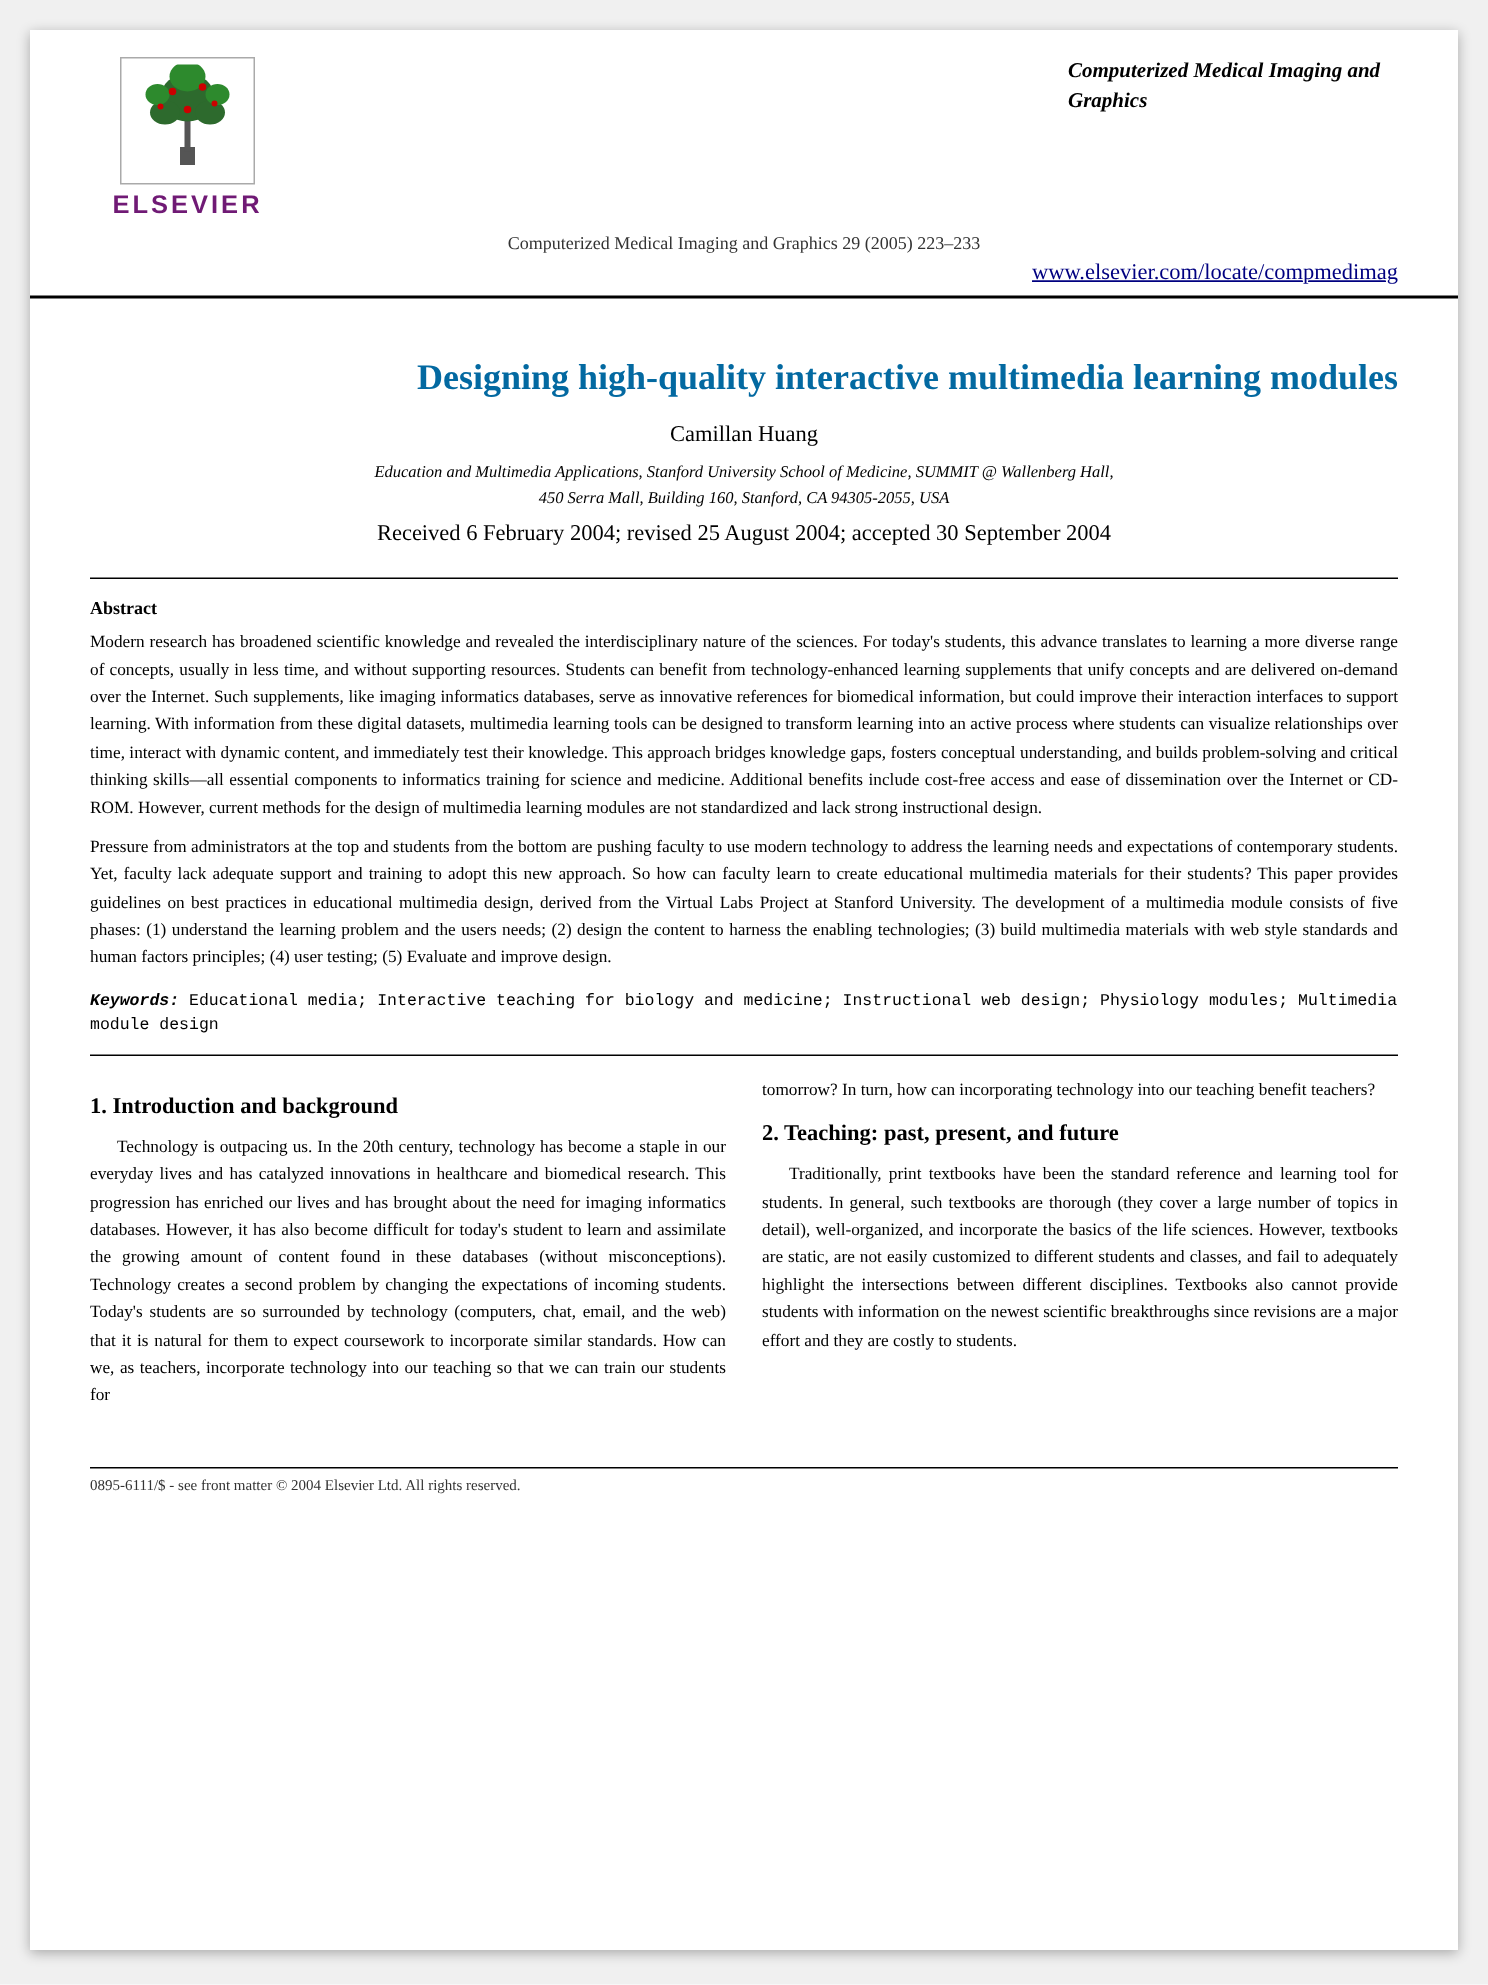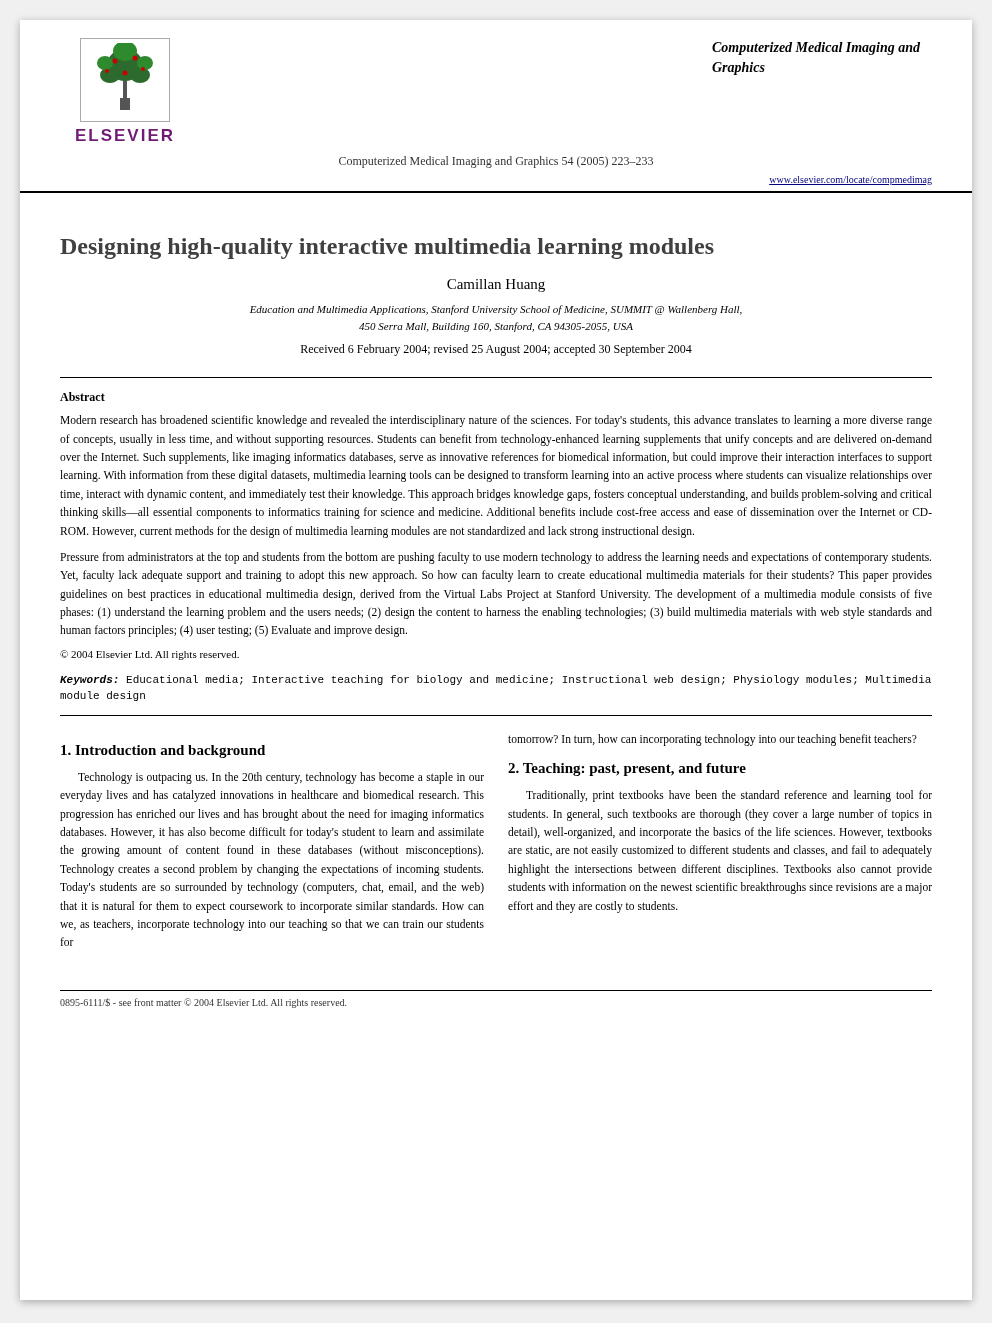--- a/index.html
+++ b/index.html
@@ -68,44 +68,44 @@
       font-size: 11px;
       color: #000080;
       text-decoration: underline;
       padding-bottom: 6px;
     }
     
     .content {
       padding: 20px 40px 30px 40px;
     }
     .paper-title {
-      text-align: left;
+      text-align: right;
       font-size: 24px;
       font-weight: bold;
       margin: 18px 0 14px 0;
       line-height: 1.3;
-      color: #404040;
+      color: #0369a1;
     }
     .author {
       text-align: center;
       font-size: 15px;
       margin-bottom: 8px;
       color: #000;
     }
     .affiliation {
       text-align: center;
       font-style: italic;
       font-size: 11px;
       line-height: 1.5;
       margin-bottom: 8px;
       color: #000;
     }
     .received {
       text-align: center;
-      font-size: 12px;
+      font-size: 15px;
       margin-bottom: 20px;
       color: #000;
     }
     .divider {
       border: none;
       border-top: 1px solid #000;
       margin: 10px 0;
     }
     .abstract-section {
       margin: 12px 0;
@@ -201,23 +201,23 @@
             <circle cx="58" cy="26" r="2" fill="#c00"></circle>
             <circle cx="40" cy="30" r="2.5" fill="#c00"></circle>
           </svg>
         </div>
         <div class="elsevier-text">ELSEVIER</div>
       </div>
 
       <div class="journal-title-right">Computerized Medical Imaging and Graphics</div>
     </div>
 
-    <div class="header-center">Computerized Medical Imaging and Graphics 54 (2005) 223–233</div>
+    <div class="header-center">Computerized Medical Imaging and Graphics 29 (2005) 223–233</div>
     <div class="header-link">
-      <span style="color:#000080; text-decoration:underline; font-size:10px; cursor:pointer;">www.elsevier.com/locate/compmedimag</span>
+      <span style="color:#000080; text-decoration:underline; font-size:15px; cursor:pointer;">www.elsevier.com/locate/compmedimag</span>
     </div>
   </div>
 
   <div class="content">
 
     <div class="paper-title">Designing high-quality interactive multimedia learning modules</div>
 
     <div class="author">Camillan Huang</div>
 
     <div class="affiliation">
@@ -226,21 +226,20 @@
     </div>
 
     <div class="received">Received 6 February 2004; revised 25 August 2004; accepted 30 September 2004</div>
 
     <hr class="divider">
 
     <div class="abstract-section">
       <div class="abstract-title">Abstract</div>
       <div class="abstract-text">Modern research has broadened scientific knowledge and revealed the interdisciplinary nature of the sciences. For today's students, this advance translates to learning a more diverse range of concepts, usually in less time, and without supporting resources. Students can benefit from technology-enhanced learning supplements that unify concepts and are delivered on-demand over the Internet. Such supplements, like imaging informatics databases, serve as innovative references for biomedical information, but could improve their interaction interfaces to support learning. With information from these digital datasets, multimedia learning tools can be designed to transform learning into an active process where students can visualize relationships over time, interact with dynamic content, and immediately test their knowledge. This approach bridges knowledge gaps, fosters conceptual understanding, and builds problem-solving and critical thinking skills—all essential components to informatics training for science and medicine. Additional benefits include cost-free access and ease of dissemination over the Internet or CD-ROM. However, current methods for the design of multimedia learning modules are not standardized and lack strong instructional design.</div>
       <div class="abstract-text">Pressure from administrators at the top and students from the bottom are pushing faculty to use modern technology to address the learning needs and expectations of contemporary students. Yet, faculty lack adequate support and training to adopt this new approach. So how can faculty learn to create educational multimedia materials for their students? This paper provides guidelines on best practices in educational multimedia design, derived from the Virtual Labs Project at Stanford University. The development of a multimedia module consists of five phases: (1) understand the learning problem and the users needs; (2) design the content to harness the enabling technologies; (3) build multimedia materials with web style standards and human factors principles; (4) user testing; (5) Evaluate and improve design.</div>
-      <div class="copyright">© 2004 Elsevier Ltd. All rights reserved.</div>
     </div>
 
     <div class="keywords">
       <span class="keywords-label">Keywords:</span>
       <span>Educational media; Interactive teaching for biology and medicine; Instructional web design; Physiology modules; Multimedia module design</span>
     </div>
 
     <hr class="divider">
 
     <div class="two-col">

